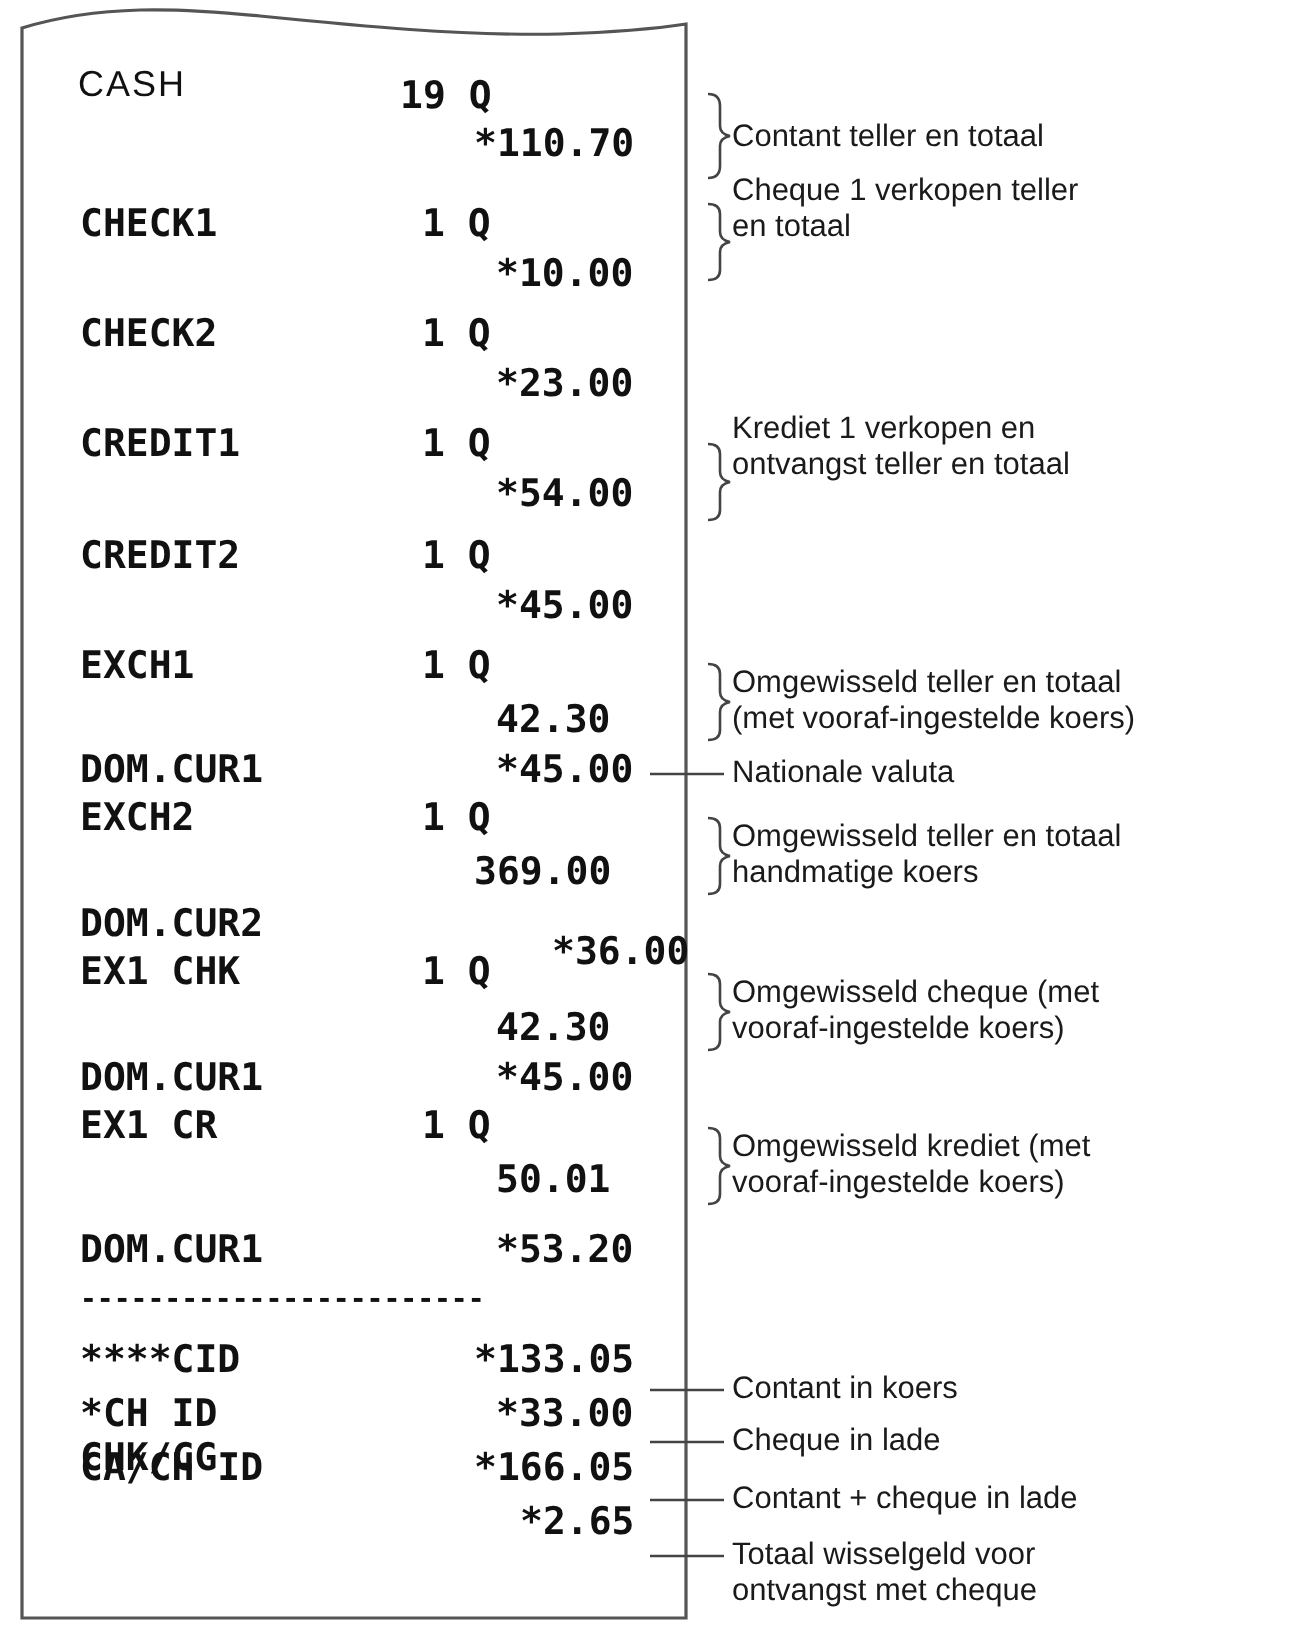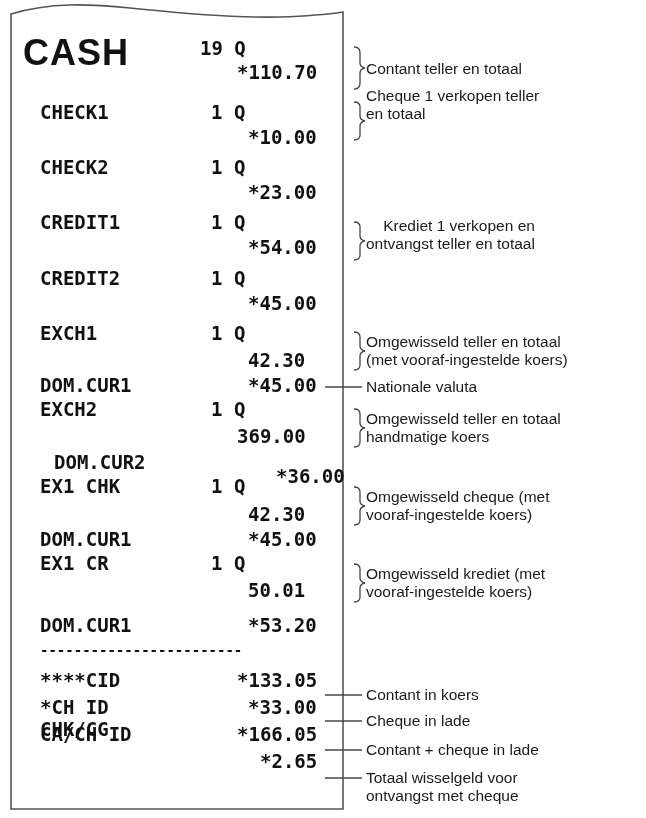--- a/index.html
+++ b/index.html
@@ -1,21 +1,21 @@
 <!DOCTYPE html>
 <html><head>
 <meta charset="utf-8">
 <style>
   html, body { margin:0; padding:0; background:#ffffff; }
   body { width:646px; height:818px; position:relative; overflow:hidden;
          font-family:"Liberation Sans", sans-serif; color:#1a1a1a; }
   .receipt { position:absolute; left:10px; top:0; width:333px; height:810px; }
   .receipt svg.frame { position:absolute; left:0; top:0; }
-  .cash-lbl { position:absolute; left:23px; top:32px; font-family:"Liberation Sans", sans-serif;
-              font-weight:bold; font-size:36px; letter-spacing:1px; color:#111; }
+  .cash-lbl { position:absolute; left:39px; top:32px; font-family:"Liberation Sans", sans-serif;
+              font-weight:normal; font-size:18px; letter-spacing:1px; color:#111; }
   .cell { position:absolute; font-family:"DejaVu Sans Mono", monospace; font-weight:bold;
           font-size:19px; line-height:24px; color:#111; white-space:pre; }
   .cell.l { left:40px; }
   .note { position:absolute; left:366px; font-size:15.5px; line-height:18px; color:#1a1a1a; white-space:pre; }
   .sep { position:absolute; left:40px; font-family:"DejaVu Sans Mono", monospace; font-weight:bold; font-size:14px; color:#111; letter-spacing:0px; white-space:pre; }
 </style>
 </head>
 <body>
 
 <div class="receipt">
@@ -48,21 +48,21 @@
 <div class="cell" style="left:211px; top:321px;">1 Q</div>
 <div class="cell" style="left:248px; top:348px;">42.30</div>
 
 <div class="cell l" style="top:373px;">DOM.CUR1</div>
 <div class="cell" style="left:248px; top:373px;">*45.00</div>
 
 <div class="cell l" style="top:397px;">EXCH2</div>
 <div class="cell" style="left:211px; top:397px;">1 Q</div>
 <div class="cell" style="left:237px; top:424px;">369.00</div>
 
-<div class="cell l" style="top:450px;margin-left:14px;">DOM.CUR2</div>
+<div class="cell l" style="top:450px;">DOM.CUR2</div>
 <div class="cell" style="left:248px; top:464px;margin-left:28px;">*36.00</div>
 
 <div class="cell l" style="top:474px;">EX1 CHK</div>
 <div class="cell" style="left:211px; top:474px;">1 Q</div>
 <div class="cell" style="left:248px; top:502px;">42.30</div>
 
 <div class="cell l" style="top:527px;">DOM.CUR1</div>
 <div class="cell" style="left:248px; top:527px;">*45.00</div>
 
 <div class="cell l" style="top:551px;">EX1 CR</div>
@@ -107,21 +107,21 @@
     <line x1="325" y1="695" x2="362" y2="695"></line>
     <line x1="325" y1="721" x2="362" y2="721"></line>
     <line x1="325" y1="750" x2="362" y2="750"></line>
     <line x1="325" y1="778" x2="362" y2="778"></line>
   </g>
 </svg>
 
 <div class="note" style="top:60px;">Contant teller en totaal</div>
 <div class="note" style="top:87px;">Cheque 1 verkopen teller
 en totaal</div>
-<div class="note" style="top:217px;text-align:right;">Krediet 1 verkopen en
+<div class="note" style="top:206px;">Krediet 1 verkopen en
 ontvangst teller en totaal</div>
 <div class="note" style="top:333px;">Omgewisseld teller en totaal
 (met vooraf-ingestelde koers)</div>
 <div class="note" style="top:378px;">Nationale valuta</div>
 <div class="note" style="top:410px;">Omgewisseld teller en totaal
 handmatige koers</div>
 <div class="note" style="top:488px;">Omgewisseld cheque (met
 vooraf-ingestelde koers)</div>
 <div class="note" style="top:565px;">Omgewisseld krediet (met
 vooraf-ingestelde koers)</div>

